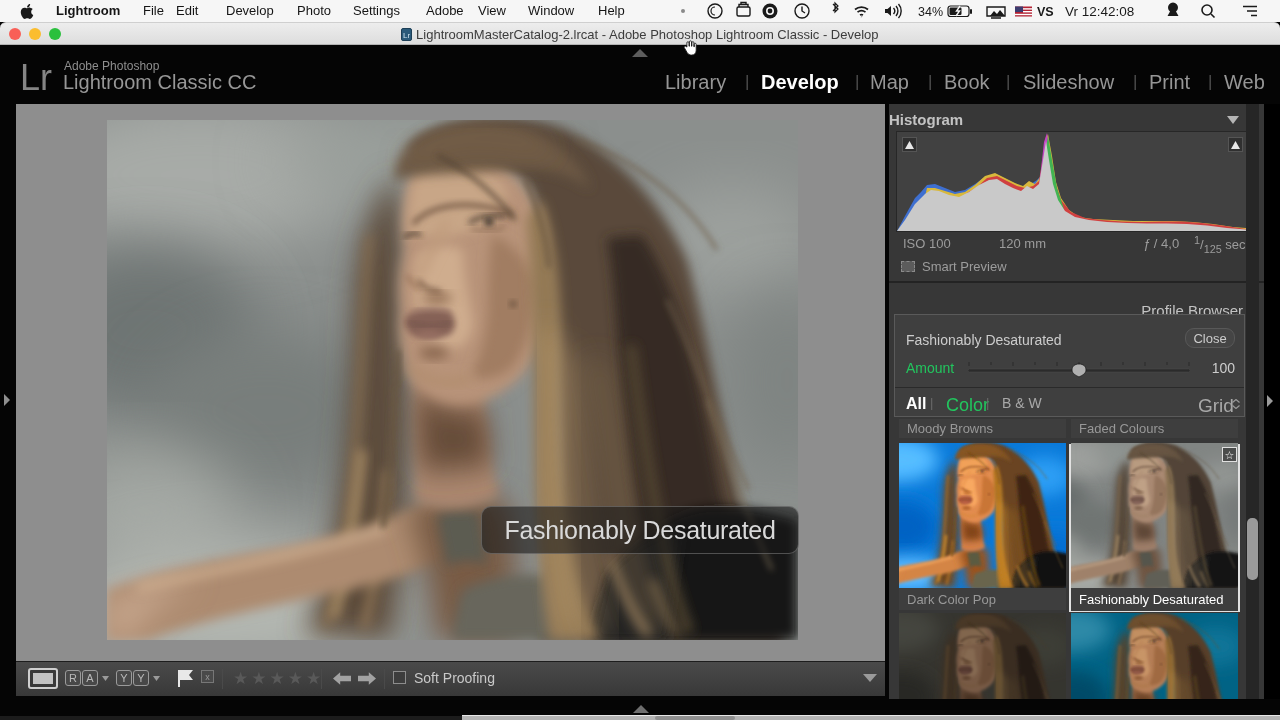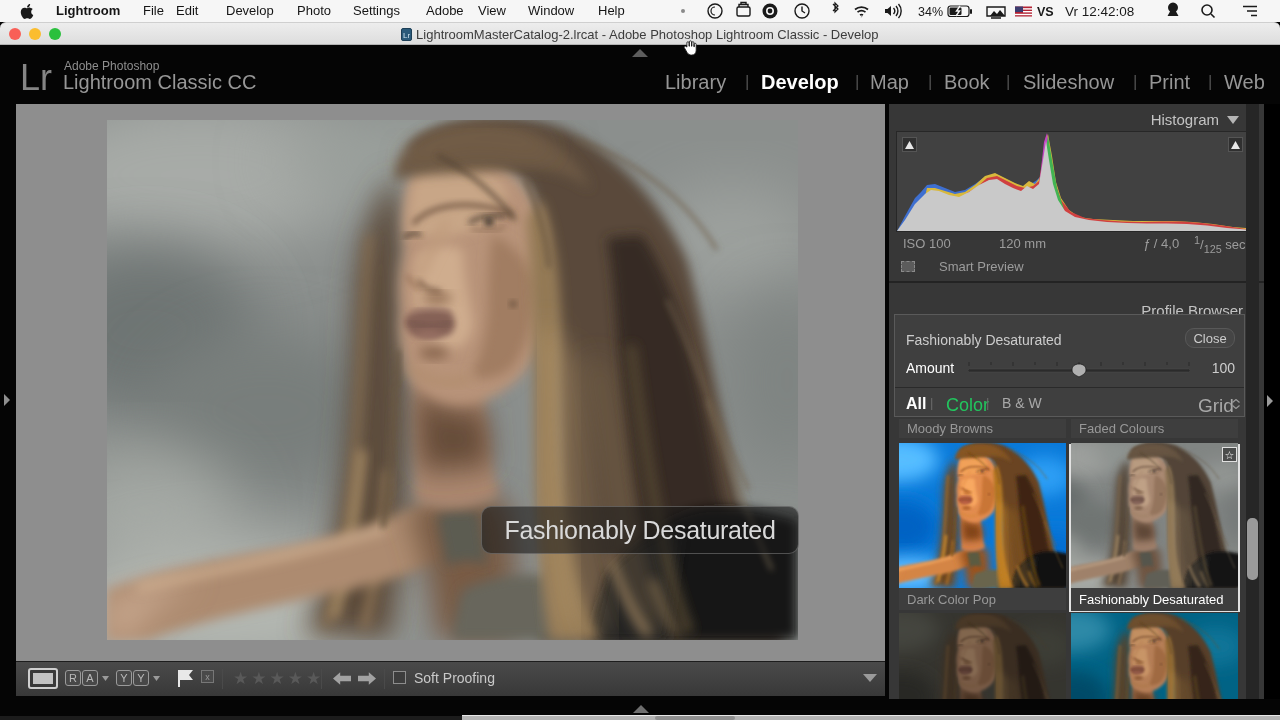--- a/index.html
+++ b/index.html
@@ -254,21 +254,21 @@
 
   <svg class="abs" style="left:3px; top:394px;" width="8" height="12">
       <path d="M1 0l6 6-6 6z" fill="#8f8f8f"></path>
     </svg>
   <svg class="abs" style="left:1266px; top:395px;" width="8" height="12">
       <path d="M1 0l6 6-6 6z" fill="#9b9b9b"></path>
     </svg>
 
   <div id="rightpanel" class="abs">
 
-    <div class="ptitle" style="left:0; width:330px; top:7px; text-align:right;">Histogram</div>
+    <div class="ptitle" style="left:0; width:330px; top:7px; text-align:left;font-weight:bold;">Histogram</div>
     <svg class="abs" style="left:338px; top:12px;" width="12" height="8">
         <path d="M0 0h12L6 8z" fill="#b5b5b5"></path>
       </svg>
     <div class="abs" style="left:7px; top:27px; width:351px; height:101px; background:#414141; border:1px solid #272727;">
       <svg width="349" height="99" viewBox="0 0 349 99" preserveAspectRatio="none">
 
         <path d="M0 99 L8 84 L18 66 L24 60 L30 53 L38 52 L48 56 L58 60 L68 58 L78 52 L88 45 L98 43 L108 48 L118 53 L126 56 L134 52 L140 48 L149 38 L160 66 L170 78 L180 99 Z" fill="#3e6fd0"></path>
         <path d="M20 99 L30 56 L38 56 L48 59 L58 62 L68 60 L78 53 L88 44 L98 41 L108 46 L118 51 L126 54 L132 49 L138 52 L144 44 L148 10 L151 2 L155 24 L159 50 L164 66 L172 78 L182 85 L196 87 L216 88 L236 89 L256 89 L276 89 L296 90 L316 92 L336 95 L349 96 L349 99 Z" fill="#d8b83c"></path>
         <path d="M60 99 L70 61 L80 55 L90 46 L100 44 L110 49 L120 54 L128 56 L136 54 L142 49 L146 24 L149 4 L153 22 L158 50 L164 68 L174 80 L188 86 L205 88 L225 89.5 L245 90 L265 89.5 L285 89.5 L305 91 L325 93.5 L349 97 L349 99 Z" fill="#d04040"></path>
         <path d="M138 99 L143 46 L147 10 L150 1 L154 26 L158 52 L163 70 L168 99 Z" fill="#c545c5"></path>
@@ -284,28 +284,28 @@
       <div class="abs" style="left:331px; top:5px; width:15px; height:15px; background:#303030; border:1px solid #555;"></div>
       <svg class="abs" style="left:334px; top:9px;" width="9" height="8">
           <path d="M4.5 0L9 8H0z" fill="#e8e8e8"></path>
         </svg>
     </div>
     <div class="pgray" style="left:14px; top:132px;">ISO 100</div>
     <div class="pgray" style="left:110px; top:132px;">120 mm</div>
     <div class="pgray" style="left:216px; top:132px;margin-left:38px;"><i>ƒ</i> / 4,0</div>
     <div class="pgray" style="left:305px; top:130px;"><sup>1</sup>/<sub>125</sub> sec</div>
     <div class="abs" style="left:12px; top:157px; width:14px; height:11px; border:1px dashed #8a8a8a; background:#5c5c5c;"></div>
-    <div class="pgray" style="left:50px; top:155px;">Smart Preview</div>
+    <div class="pgray" style="left:33px; top:155px;">Smart Preview</div>
     <div class="abs" style="left:0; top:177px; width:375px; height:2px; background:#232323;"></div>
 
     <div class="ptitle" style="left:0; width:354px; top:190px; text-align:right;margin-top:8px;">Profile Browser</div>
     <div class="abs" style="left:5px; top:210px; width:351px; height:103px; border:1px solid #5a5a5a; background:#3f3f3f;">
       <div class="abs" style="left:11px; top:17px; font-size:14px; color:#cccccc;">Fashionably Desaturated</div>
       <div class="abs" style="left:290px; top:13px; width:50px; height:20px; background:#454545; border:1px solid #585858; border-radius:9px; color:#cccccc; font-size:13px; text-align:center; line-height:19px;">Close</div>
-      <div class="abs" style="left:11px; top:45px; font-size:14px; color:#ffffff;">Amount</div>
+      <div class="abs" style="left:11px; top:45px; font-size:14px; color:#22c55e;">Amount</div>
       <svg class="abs" style="left:73px; top:42px;" width="222" height="22" viewBox="0 0 222 22">
         <g stroke="#2a2a2a">
             <path d="M1 5v4M23 5v3M45 5v4M67 5v3M89 5v4M111 5v3M133 5v4M155 5v3M177 5v4M199 5v3M221 5v4"></path>
           </g>
         <rect x="0" y="12" width="222" height="3" rx="1.5" fill="#2b2b2b" stroke="#4e4e4e" stroke-width="0.5"></rect>
         <path d="M111 7 C115.5 7 118 9.5 118 13 C118 16.5 114.5 18.2 111 20 C107.5 18.2 104 16.5 104 13 C104 9.5 106.5 7 111 7 Z" fill="#b0b0b0" stroke="#1e1e1e" stroke-width="0.8"></path>
       </svg>
       <div class="abs" style="left:295px; top:45px; width:45px; font-size:14px; color:#cccccc; text-align:right;">100</div>
       <div class="abs" style="left:0; top:72px; width:349px; height:1px; background:#2a2a2a;"></div>
       <div class="abs" style="left:11px; top:80px; font-size:16px; color:#ffffff; font-weight:bold;">All</div>

